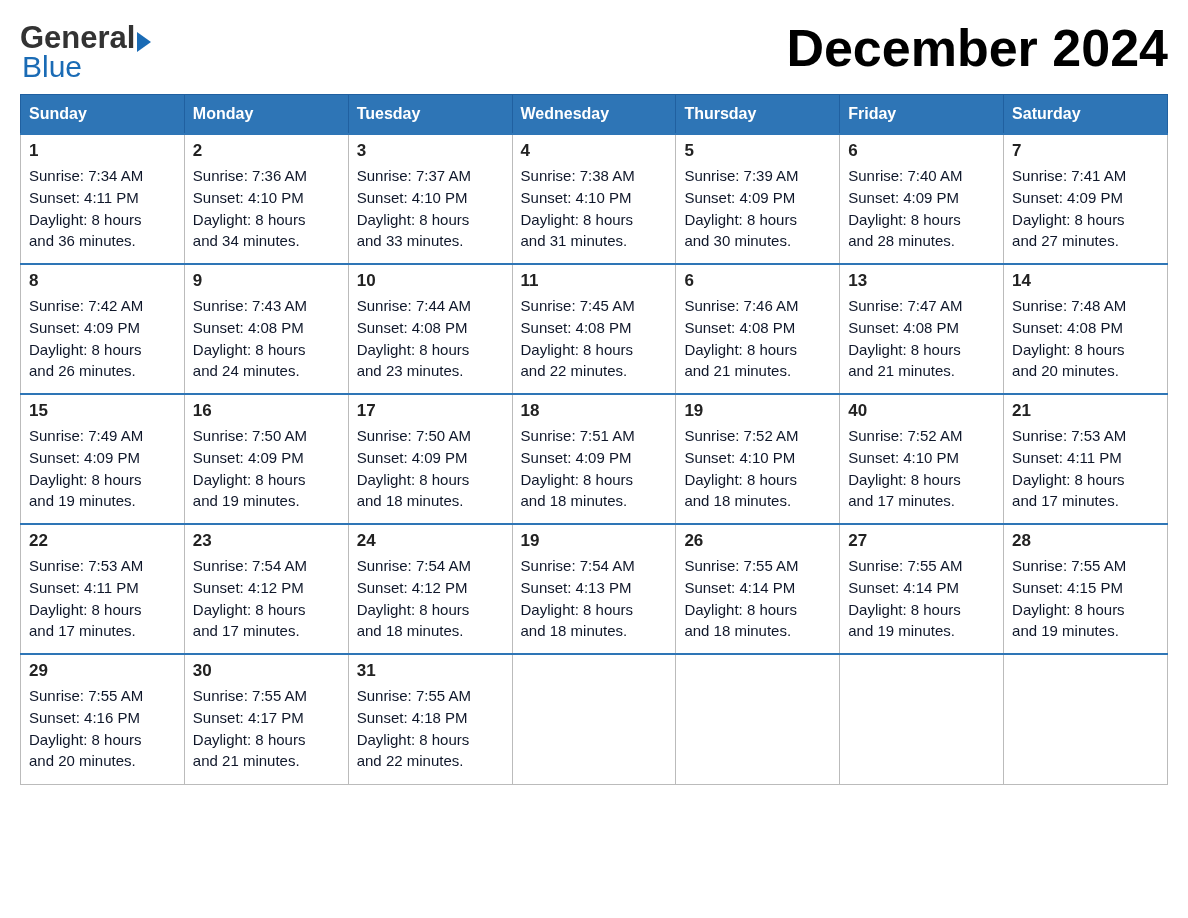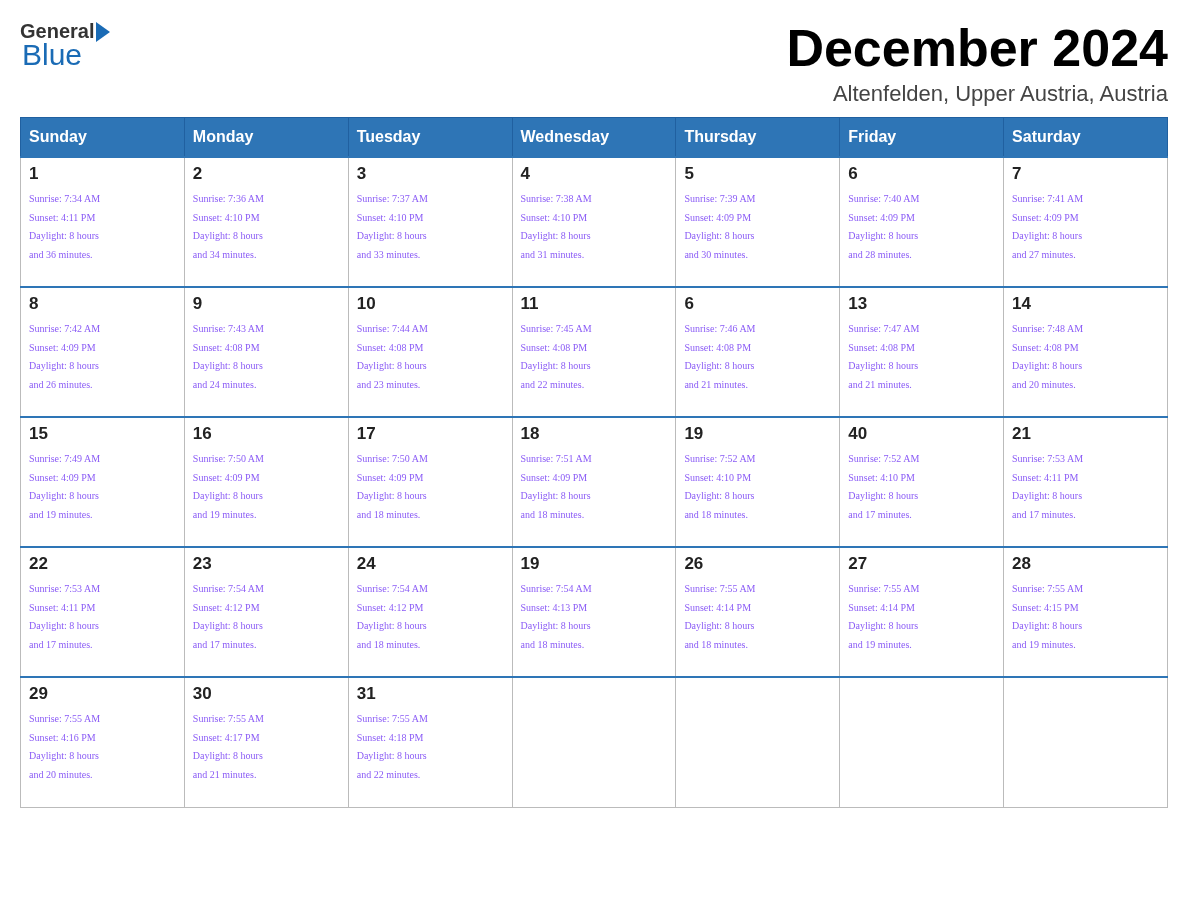--- a/index.html
+++ b/index.html
@@ -59,30 +59,29 @@
       height: 130px;
     }
     .day-number {
       font-size: 17px;
       font-weight: bold;
       color: #222;
       display: block;
       margin-bottom: 4px;
     }
     .day-info {
-      font-size: 10px;
-      color: #8b5cf6;
+      font-size: 15px;
+      color: #0f172a;
       line-height: 1.45;
-      font-family: Liberation Serif, serif;
     }
     .empty-cell {
       border-top: 2px solid #2e75b6;
     }
     .logo-general {
-      font-size: 20px;
+      font-size: 31px;
       font-weight: bold;
       color: #333;
     }
     .logo-triangle {
       width: 0;
       height: 0;
       border-left: 14px solid #1a6bb5;
       border-top: 10px solid transparent;
       border-bottom: 10px solid transparent;
       display: inline-block;
@@ -104,21 +103,20 @@
 
 <div class="header-section">
   <div class="logo-area">
     <div>
       <span class="logo-general">General</span><span class="logo-triangle"></span>
     </div>
     <div class="logo-line2">Blue</div>
   </div>
   <div class="title-area">
     <div class="month-title">December 2024</div>
-    <div class="location-title">Altenfelden, Upper Austria, Austria</div>
   </div>
 </div>
 
 <table class="calendar-table">
   <thead>
     <tr>
     <th>Sunday</th>
         <th>Monday</th>
         <th>Tuesday</th>
         <th>Wednesday</th>

